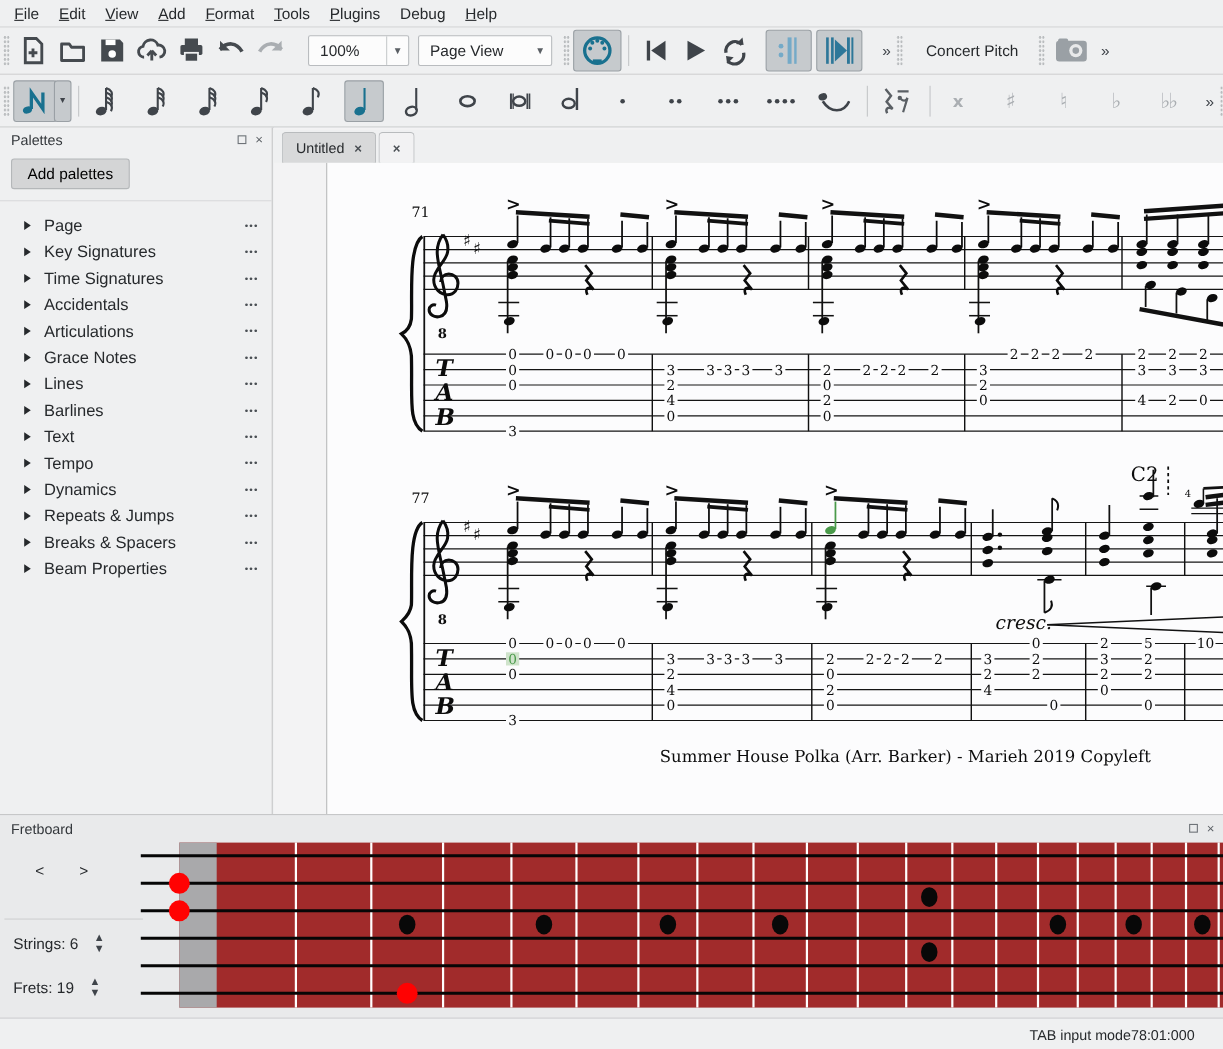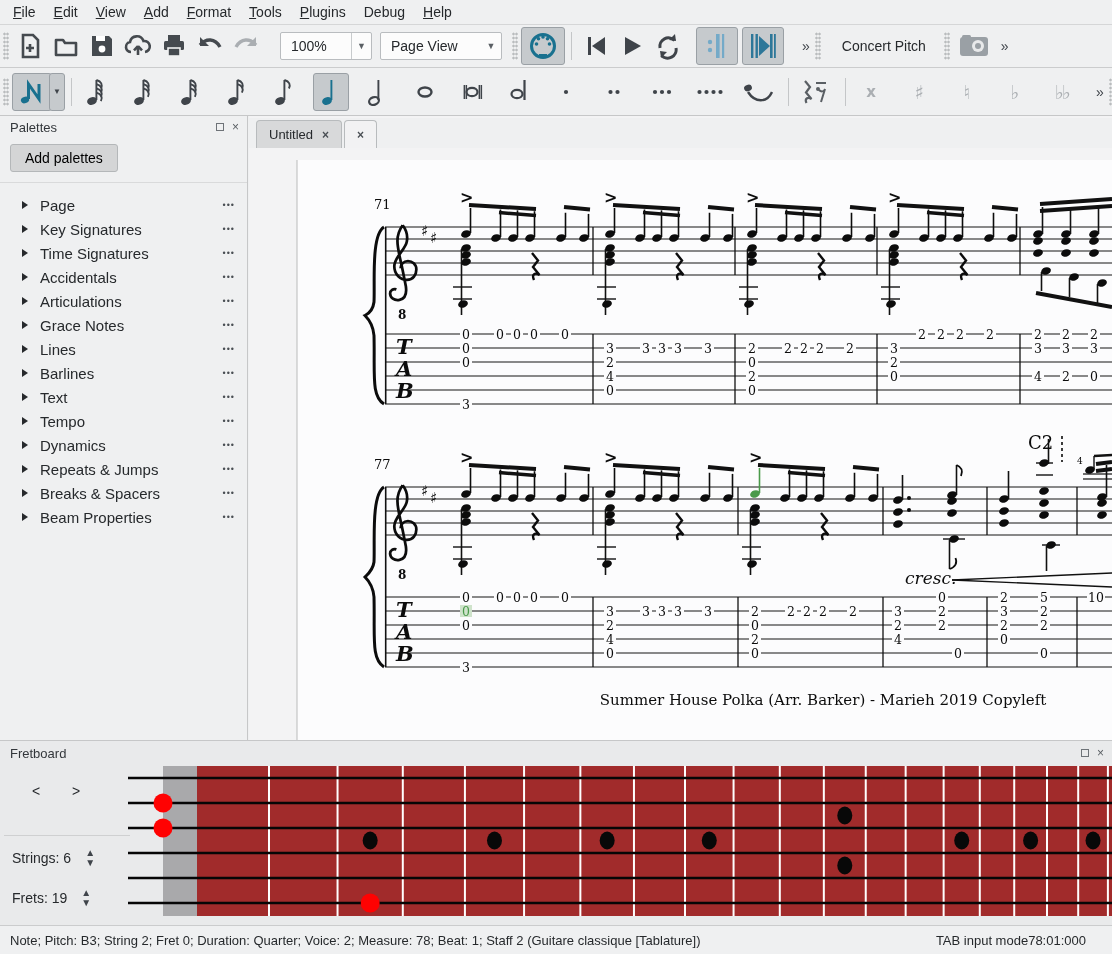--- a/index.html
+++ b/index.html
@@ -41,21 +41,21 @@
   .pal-arrow { width:0; height:0; border-left:6px solid #26292c; border-top:4px solid transparent; border-bottom:4px solid transparent; margin-right:12px; flex:none; }
   .pal-label { flex:1; }
   .pal-more { color:#4a4f54; font-size:14px; letter-spacing:1px; }
 
   
   #right-area { position:absolute; left:249px; top:0; width:863px; height:624px; background:#f3f3f4; }
   #tabbar { position:absolute; left:0; top:2px; width:863px; height:30px; display:flex; align-items:flex-end; padding-left:7px; background:#eff0f1; }
   .tab { height:28px; display:flex; align-items:center; gap:9px; padding:0 12px; font-size:13px; border:1px solid #b8bbbd; border-bottom:none; border-radius:4px 4px 0 0; background:#d8d9da; margin-right:2px; }
   .tab.active { background:#f2f2f3; }
   .tab .tclose { color:#4a4f54; font-size:12px; font-weight:bold; }
-  #score-wrap { position:absolute; left:0; top:44px; width:704px; height:592px; }
+  #score-wrap { position:absolute; left:0; top:32px; width:704px; height:592px; }
 
   
   text { fill:#0c0c0c; }
   .mnum   { font:13px "DejaVu Serif",serif; }
   .tabn   { font:12.5px "DejaVu Serif",serif; }
   .tabn-sel { fill:#4a9a4a; }
   .accent { font:bold 16px "DejaVu Serif",serif; }
   .cresc  { font:italic 17px "DejaVu Serif",serif; }
   .c2t    { font:18px "DejaVu Serif",serif; }
   .tiny   { font:9px "DejaVu Serif",serif; }
@@ -990,18 +990,17 @@
       <line x1="128" y1="112" x2="1112" y2="112" stroke="#060606" stroke-width="2.6"></line>
       <line x1="128" y1="137" x2="1112" y2="137" stroke="#060606" stroke-width="2.6"></line>
       <line x1="128" y1="162" x2="1112" y2="162" stroke="#060606" stroke-width="2.6"></line>
       <circle cx="163" cy="62" r="9.5" fill="#ff0202"></circle>
       <circle cx="163" cy="87" r="9.5" fill="#ff0202"></circle>
       <circle cx="370.17094399999996" cy="162" r="9.5" fill="#ff0202"></circle>
     </svg>
 </div>
 
 <div id="statusbar">
-  <span>Note; Pitch: B3; String 2; Fret 0; Duration: Quarter; Voice: 2;  Measure: 78; Beat: 1; Staff 2 (Guitare classique [Tablature])</span>
   <span id="status-right">
     <span>TAB input mode</span>
     <span>78:01:000</span>
   </span>
 </div>
 
 </body></html>

